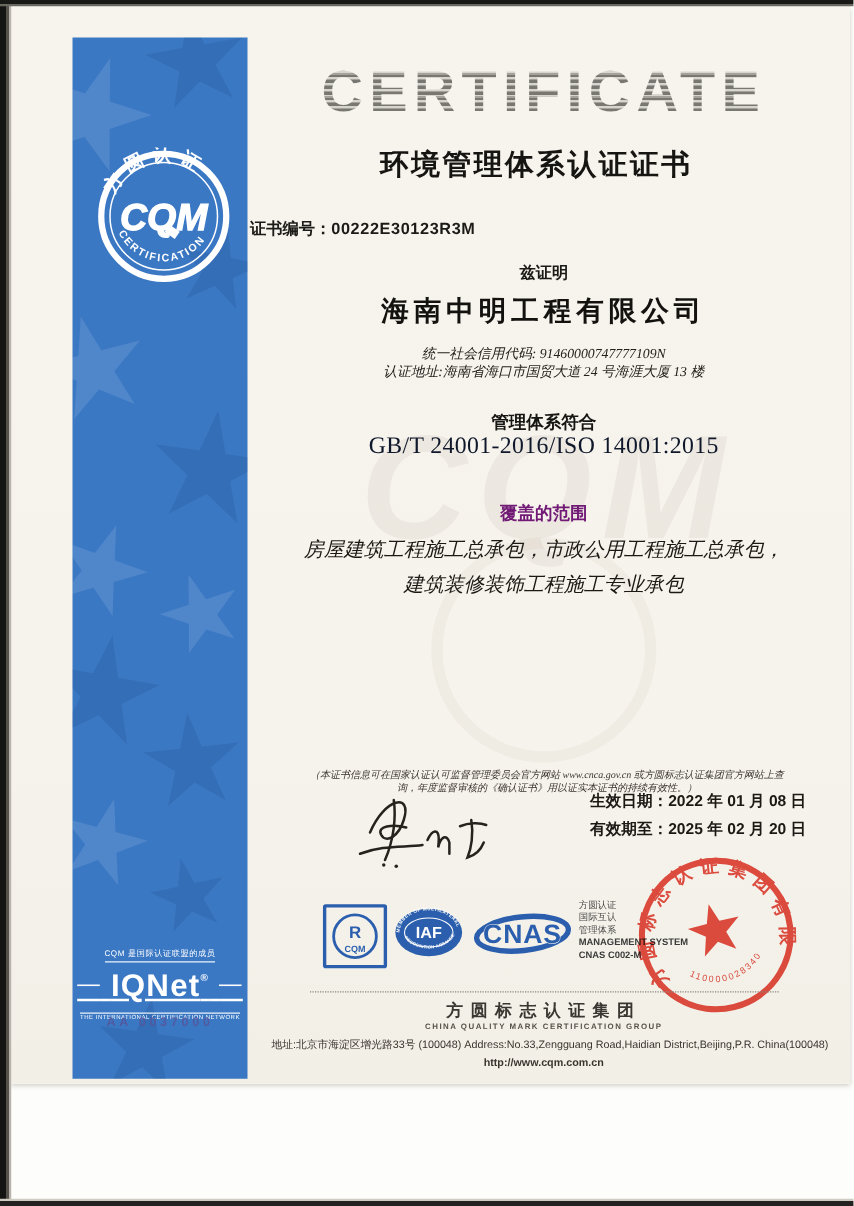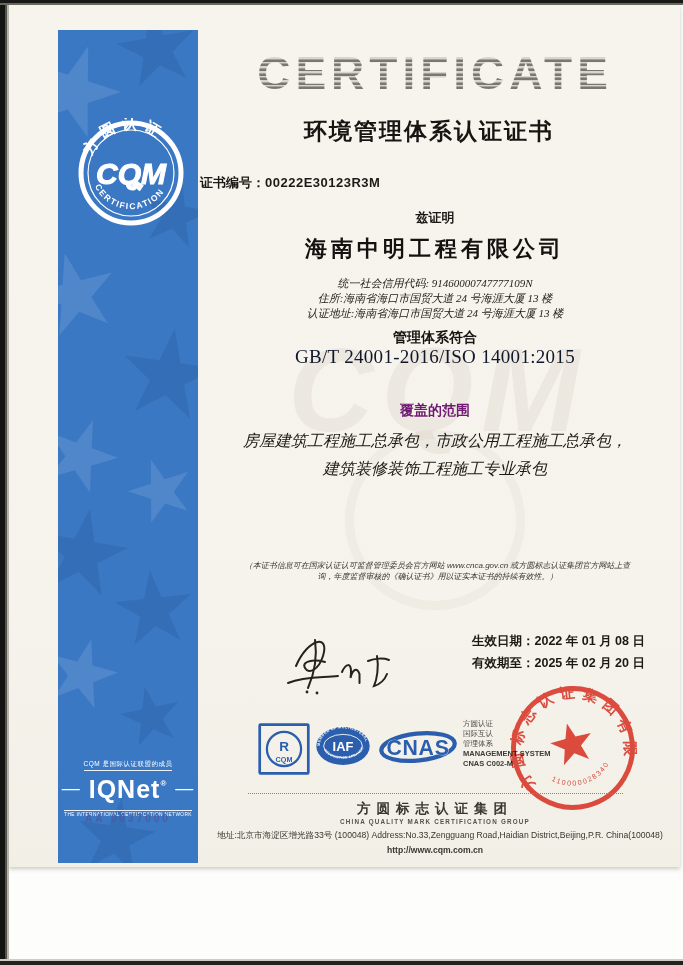--- a/index.html
+++ b/index.html
@@ -28,21 +28,21 @@
   .star i { display:block; width:100%; height:100%;
             clip-path:polygon(50% 0%,61% 35%,98% 35%,68% 57%,79% 91%,50% 70%,21% 91%,32% 57%,2% 35%,39% 35%); }
   .star.light i { background:rgba(255,255,255,.11); }
   .star.dark  i { background:rgba(8,38,92,.12); }
 
   .cqm-logo { position:absolute; left:18px; top:88px; width:110px; height:110px; }
 
   .iqnet { position:absolute; left:0; top:722px; width:140px; text-align:center; color:#fff; }
   .iqnet .tagline { font-size:6.5px; letter-spacing:.5px; border-bottom:1px solid rgba(255,255,255,.9);
                     display:inline-block; padding-bottom:1px; }
-  .iqnet .name-row { font-size:25px; font-weight:700; line-height:26px; letter-spacing:1px; }
+  .iqnet .name-row { font-size:25px; font-weight:700; line-height:26px; letter-spacing:1px;text-decoration:underline; }
   .iqnet .name-row .dash { font-size:18px; vertical-align:4px; font-weight:400; }
   .iqnet .reg { font-size:8px; vertical-align:12px; }
   .iqnet .subtitle { font-size:4.8px; letter-spacing:.4px; border-top:1px solid rgba(255,255,255,.9);
                      display:inline-block; padding-top:1px; }
 
   .serial { position:absolute; left:58px; top:813px; width:140px; text-align:center;
             color:#55559b; font-size:10px; letter-spacing:3px; font-weight:700; opacity:.85; }
 
   
   .wm-text { position:absolute; left:238px; top:322px; width:400px; text-align:center;
@@ -78,23 +78,23 @@
   .standard { position:absolute; left:200px; top:346px; width:470px; text-align:center;
               font-size:19px; font-weight:400; color:#0f172a; letter-spacing:.3px;
               font-family:"Liberation Serif","DejaVu Serif",serif; }
 
   .scope-heading { position:absolute; left:200px; top:402px; width:470px; text-align:center;
                    font-size:14px; font-weight:700; color:#701a75; }
   .scope { position:absolute; left:200px; top:427px; width:470px; text-align:center;
            font-size:16px; line-height:28px; color:#1c1915; font-style:italic;
            font-family:"Liberation Serif","DejaVu Serif",serif; }
 
-  .note { position:absolute; left:215px; top:560px; width:445px; text-align:center;
+  .note { position:absolute; left:215px; top:614px; width:445px; text-align:center;
           font-size:8px; line-height:11px; color:#3a362f; font-style:italic;
-          font-family:Liberation Sans, sans-serif; }
+          font-family:Liberation Serif, serif; }
 
   .signature { position:absolute; left:280px; top:630px; width:120px; height:66px; }
 
   .validity { position:absolute; left:472px; top:630px; width:200px;
               font-size:12.5px; line-height:22px; font-weight:700; color:#1c1915; }
 
   
   .mark-rcqm { position:absolute; left:257px; top:722px; width:54px; height:54px; }
   .mark-iaf  { position:absolute; left:315px; top:723px; width:56px; height:46px; }
   .mark-cnas { position:absolute; left:379px; top:726px; width:78px; height:42px; }
@@ -198,21 +198,20 @@
   <div class="cert-word">CERTIFICATE</div>
   <div class="doc-title">环境管理体系认证证书</div>
   <div class="cert-no-row">
     <span>证书编号：</span><span class="num">00222E30123R3M</span>
   </div>
   <div class="declare">兹证明</div>
 
   <div class="company">海南中明工程有限公司</div>
   <div class="company-meta">
     <div>统一社会信用代码: 91460000747777109N</div>
-    <div>住所:海南省海口市国贸大道 24 号海涯大厦 13 楼</div>
     <div>认证地址:海南省海口市国贸大道 24 号海涯大厦 13 楼</div>
   </div>
 
   <div class="conform">管理体系符合</div>
   <div class="standard">GB/T 24001-2016/ISO 14001:2015</div>
   <div class="scope-heading">覆盖的范围</div>
   <div class="scope">
     <div>房屋建筑工程施工总承包，市政公用工程施工总承包，</div>
     <div>建筑装修装饰工程施工专业承包</div>
   </div>

